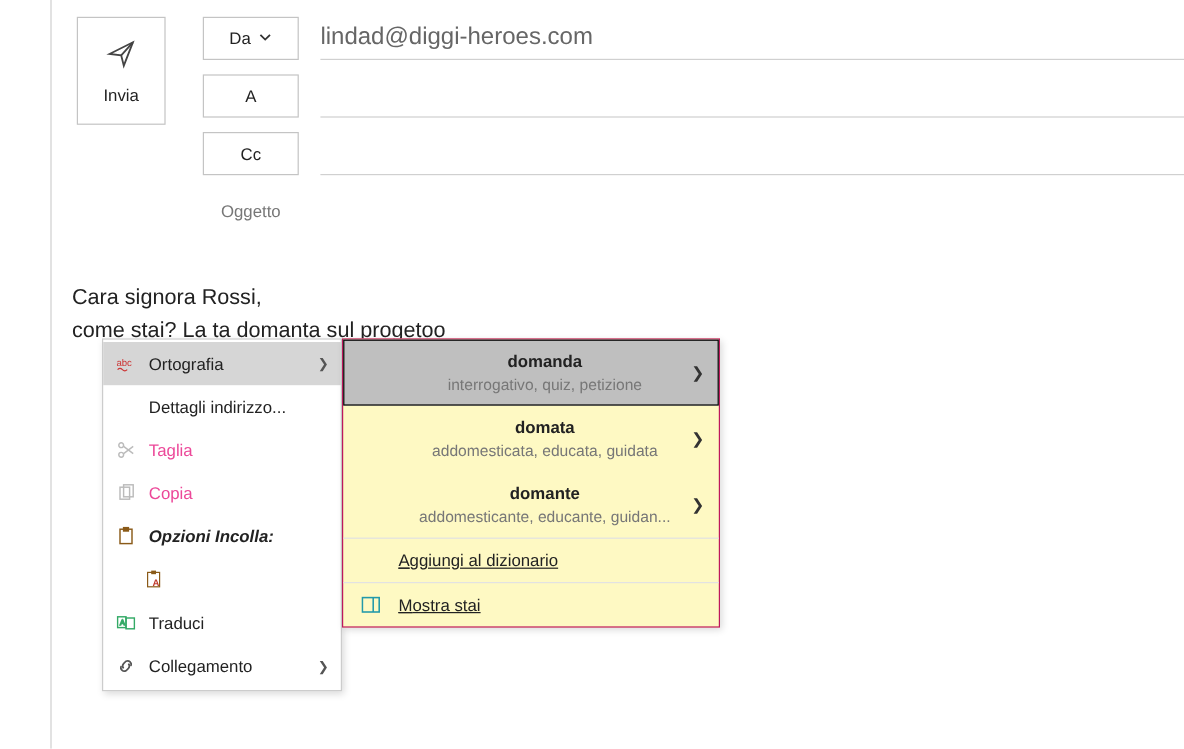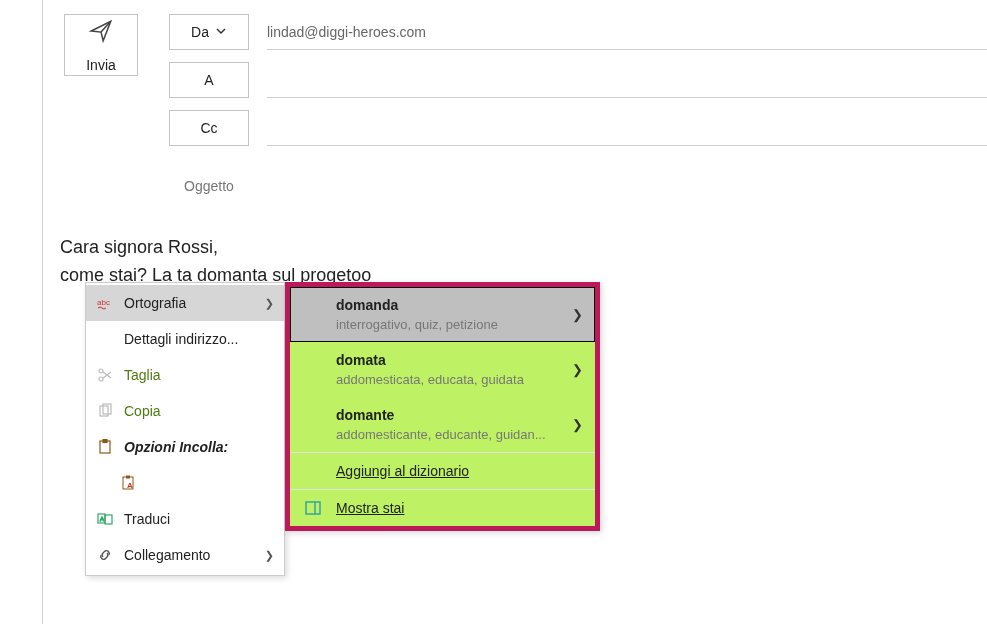--- a/index.html
+++ b/index.html
@@ -23,39 +23,39 @@
   }
   .compose-header {
     display: flex;
     gap: 18px;
     padding: 14px 0 0 64px;
     align-items: flex-start;
   }
   .send-btn {
     border: 1px solid #c4c4c4;
     width: 80px;
-    height: 62px;
+    height: 90px;
     display: flex;
     flex-direction: column;
     align-items: center;
     justify-content: center;
     gap: 10px;
     background: #fff;
     cursor: pointer;
   }
   .send-btn svg { width: 26px; height: 26px; }
   .send-btn span { font-size: 14px; }
   .field-col {
     display: flex;
     flex-direction: column;
     gap: 12px;
   }
   .hdr-row {
     display: flex;
-    align-items: flex-end;
+    align-items: center;
     gap: 18px;
     padding-left: 13px;
   }
   .label-btn {
     border: 1px solid #c4c4c4;
     width: 80px;
     height: 36px;
     display: flex;
     align-items: center;
     justify-content: center;
@@ -70,21 +70,21 @@
     width: 80px;
     justify-content: center;
     color: #777;
     font-size: 14px;
   }
   .hdr-field {
     border: none;
     border-bottom: 1px solid #d0d0d0;
     width: 720px;
     height: 36px;
-    font-size: 14px;
+    font-size: 20px;
     outline: none;
     background: transparent;
     padding: 4px 0;
   }
   .hdr-field.from { color: #666; }
   .body-area {
     padding: 40px 0 0 60px;
     font-size: 18px;
     line-height: 1.55;
   }
@@ -107,36 +107,37 @@
   .ctx-item {
     display: flex;
     align-items: center;
     height: 36px;
     padding: 0 10px 0 10px;
     gap: 10px;
     cursor: default;
     position: relative;
   }
   .ctx-item.selected { background: #d6d6d6; }
-  .ctx-item.disabled { color: #4d7c0f; }
+  .ctx-item.disabled { color: #ec4899; }
   .ctx-icon { width: 18px; height: 18px; display:flex; align-items:center; justify-content:center; }
   .ctx-icon svg { width: 16px; height: 16px; }
   .ctx-label { flex: 1; font-size: 14px; }
   .ctx-item.bold .ctx-label { font-weight: 600; font-style: italic; }
   .ctx-arrow { font-size: 11px; color: #555; }
   
   .spell-fly {
     position: absolute;
     left: 285px;
     top: 282px;
     width: 315px;
-    background: #bef264;
-    border: 5px solid #be185d;
+    background: #fef9c3;
+    border: 1px solid #be185d;
     box-shadow: 2px 2px 6px rgba(0,0,0,0.15);
     z-index: 11;
+    text-align: center;
   }
   .sf-sugg {
     display: flex;
     align-items: center;
     padding: 10px 12px 10px 46px;
     cursor: default;
     position: relative;
   }
   .sf-sugg.hi {
     background: #bfbfbf;

